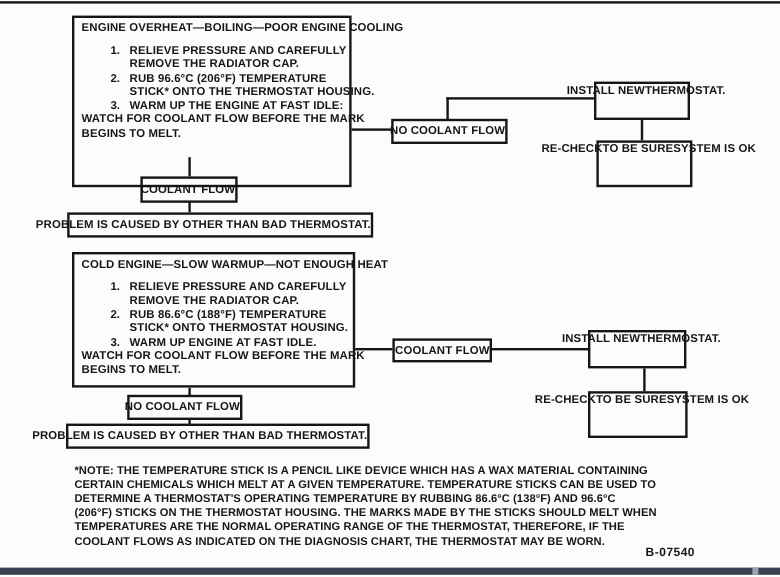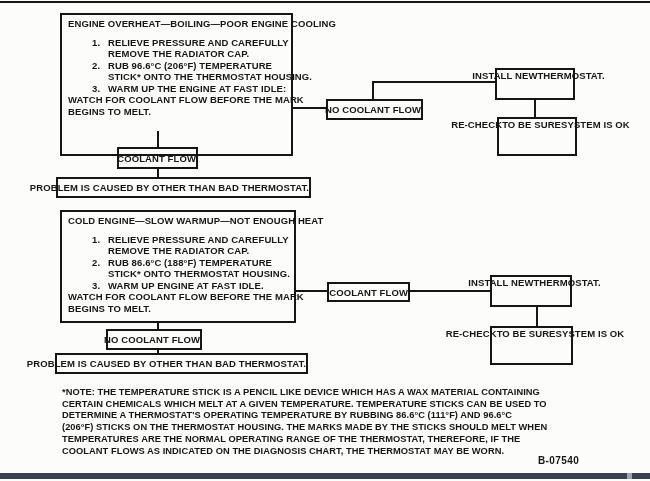--- a/index.html
+++ b/index.html
@@ -149,21 +149,21 @@
     <span>NO COOLANT FLOW</span>
   </div>
 
   <div class="abs sbox" style="left:55px;top:353px;width:253px;height:21px;">
     <span>PROBLEM IS CAUSED BY OTHER THAN BAD THERMOSTAT.</span>
   </div>
 
   <div class="abs footnote">
     <div class="fline">*NOTE: THE TEMPERATURE STICK IS A PENCIL LIKE DEVICE WHICH HAS A WAX MATERIAL CONTAINING</div>
     <div class="fline">CERTAIN CHEMICALS WHICH MELT AT A GIVEN TEMPERATURE. TEMPERATURE STICKS CAN BE USED TO</div>
-    <div class="fline">DETERMINE A THERMOSTAT'S OPERATING TEMPERATURE BY RUBBING 86.6°C (111°F) AND 96.6°C</div>
+    <div class="fline">DETERMINE A THERMOSTAT'S OPERATING TEMPERATURE BY RUBBING 86.6°C (138°F) AND 96.6°C</div>
     <div class="fline">(206°F) STICKS ON THE THERMOSTAT HOUSING. THE MARKS MADE BY THE STICKS SHOULD MELT WHEN</div>
     <div class="fline">TEMPERATURES ARE THE NORMAL OPERATING RANGE OF THE THERMOSTAT, THEREFORE, IF THE</div>
     <div class="fline">COOLANT FLOWS AS INDICATED ON THE DIAGNOSIS CHART, THE THERMOSTAT MAY BE WORN.</div>
   </div>
 
   <div class="abs figcode">B-07540</div>
 
   <div class="abs bar-bottom"></div>
   <div class="abs bar-notch"></div>
 

